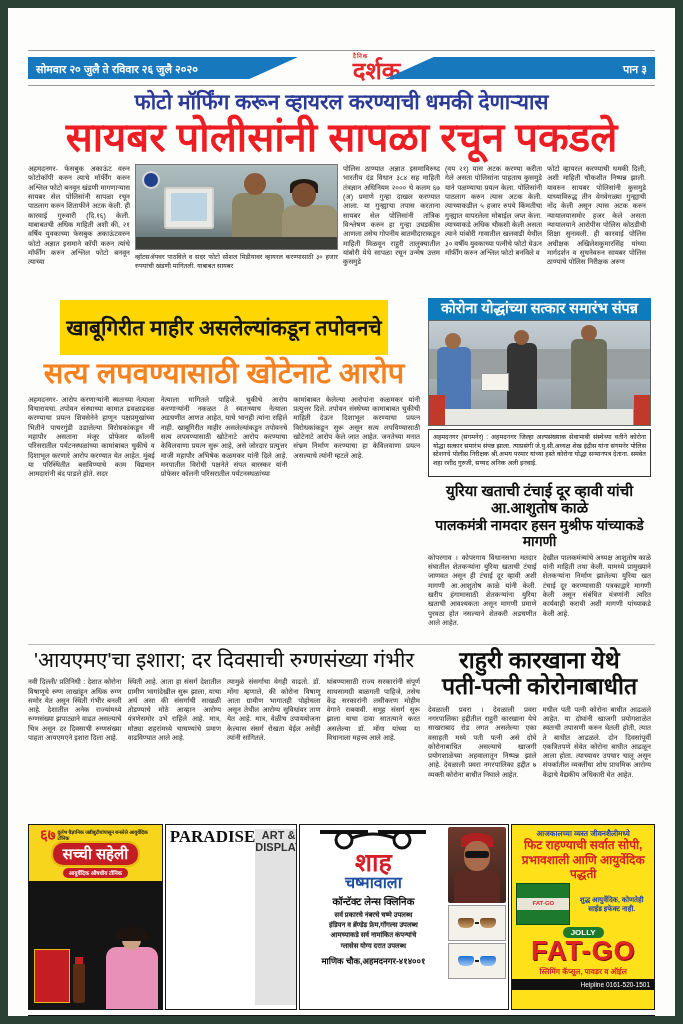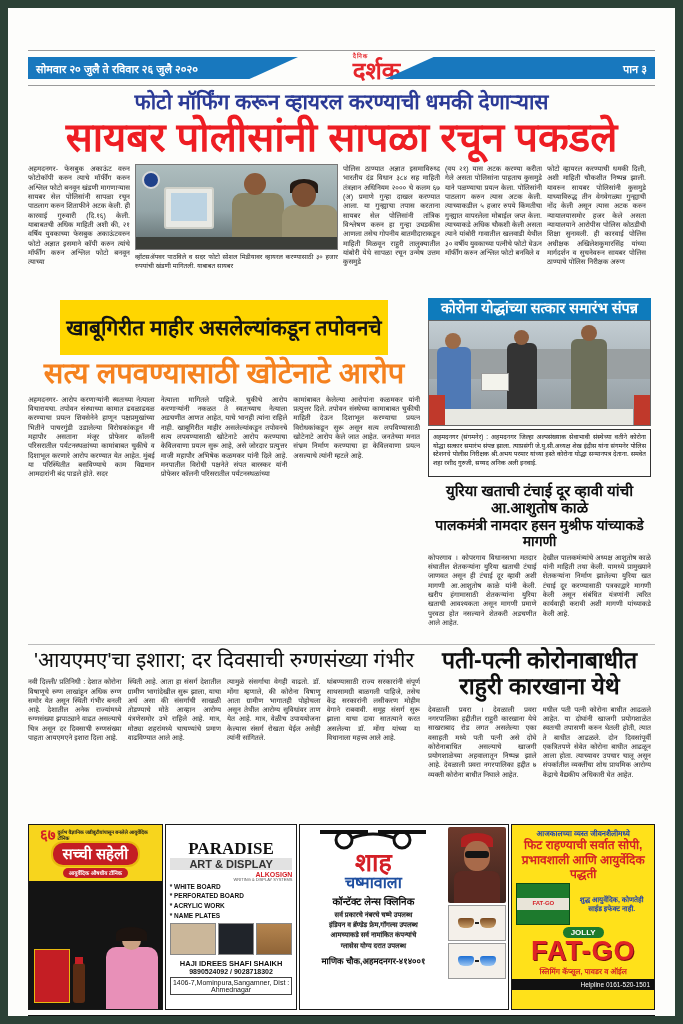--- a/index.html
+++ b/index.html
@@ -88,21 +88,21 @@
   .sah-band{margin:3px auto 0 auto;background:#c41e24;color:#fff;font-size:5.5px;font-weight:bold;
     border-radius:6px;padding:1px 6px;text-align:center;}
   .sah-black{margin-top:3px;flex:1;background:#141414;position:relative;overflow:hidden;}
   .sah-box{position:absolute;left:5px;bottom:6px;width:34px;height:52px;background:#c41e24;border:1px solid #e8b90f;}
   .sah-bottle{position:absolute;left:44px;bottom:6px;width:12px;height:40px;background:#5a2c14;border-radius:3px;}
   .sah-bottle:before{content:"";position:absolute;left:2px;top:-6px;width:8px;height:7px;background:#c41e24;}
   .sah-woman{position:absolute;right:4px;bottom:0;width:52px;height:62px;background:#e890b8;border-radius:10px 10px 0 0;}
   .sah-woman:before{content:"";position:absolute;left:16px;top:-16px;width:19px;height:19px;border-radius:50%;background:#caa183;}
   .sah-woman:after{content:"";position:absolute;left:10px;top:-20px;width:31px;height:14px;border-radius:50% 50% 0 0;background:#1d1410;}
   
-  .paradise{width:134px;background:#fff;display:flex;flex-direction:column;padding:3px 4px;justify-content:center;}
+  .paradise{width:134px;background:#fff;display:flex;flex-direction:row;padding:3px 4px;}
   .par-title{font-family:"Liberation Serif","DejaVu Serif",serif;font-weight:bold;font-size:17px;text-align:center;color:#111;line-height:1;}
   .par-sub{text-align:center;font-weight:bold;font-size:11px;color:#333;background:#e2e2e2;margin:1px 0;}
   .par-alko{text-align:right;color:#d41f26;font-weight:bold;font-size:7px;line-height:1;}
   .par-alko small{color:#555;font-size:4px;font-weight:normal;display:block;}
   .par-items{font-size:6.5px;font-weight:bold;color:#111;line-height:1.5;}
   .par-pics{display:flex;gap:2px;margin:2px 0;}
   .par-pic1{width:44px;height:30px;background:#cbb79a;border:1px solid #888;}
   .par-pic2{width:34px;height:30px;background:#20242a;border:1px solid #888;}
   .par-pic3{flex:1;height:30px;background:linear-gradient(180deg,#b5854f,#8f6437);border:1px solid #888;}
   .par-name{font-size:7.5px;font-weight:bold;text-align:center;color:#111;margin-top:2px;}
@@ -228,22 +228,22 @@
     <section class="low-left">
       <div class="imahead">'आयएमए'चा इशारा; दर दिवसाची रुग्णसंख्या गंभीर</div>
       <div class="cols4">
         <div class="bodytext">नवी दिल्ली/ प्रतिनिधी : देशात कोरोना विषाणूचे रुग्ण लाखांहून अधिक रुग्ण समोर येत असून स्थिती गंभीर बनली आहे. देशातील अनेक राज्यांमध्ये रुग्णसंख्या झपाट्याने वाढत असल्याचे चित्र असून दर दिवसाची रुग्णसंख्या पाहता आयएमएने इशारा दिला आहे.</div>
         <div class="bodytext">स्थिती आहे. आता हा संसर्ग देशातील ग्रामीण भागांदेखील सुरू झाला, याचा अर्थ असा की संसर्गाची साखळी तोडण्याचे मोठे आव्हान आरोग्य यंत्रणेसमोर उभे राहिले आहे. मात्र, मोठ्या शहरांमध्ये चाचण्यांचे प्रमाण वाढविण्यात आले आहे.</div>
         <div class="bodytext">त्यामुळे संसर्गाचा वेगही वाढतो. डॉ. मोंगा म्हणाले, की कोरोना विषाणू आता ग्रामीण भागातही पोहोचला असून तेथील आरोग्य सुविधांवर ताण येत आहे. मात्र, वेळीच उपाययोजना केल्यास संसर्ग रोखता येईल असेही त्यांनी सांगितले.</div>
         <div class="bodytext">थांबण्यासाठी राज्य सरकारांनी संपूर्ण साथसामग्री बाळगली पाहिजे, तसेच केंद्र सरकारांनी लसीकरण मोहीम वेगाने राबवावी. समूह संसर्ग सुरू झाला याचा दावा सातत्याने करत असलेल्या डॉ. मोंगा यांच्या या विधानाला महत्त्व आले आहे.</div>
       </div>
     </section>
     <section class="low-right">
+      <div class="rahhead">राहुरी कारखाना येथे</div>
       <div class="rahhead">पती-पत्नी कोरोनाबाधीत</div>
-      <div class="rahhead">राहुरी कारखाना येथे</div>
       <div class="cols2">
         <div class="bodytext">देवळाली प्रवरा । देवळाली प्रवरा नगरपालिका हद्दीतील राहुरी कारखाना येथे साखराबाद रोड लगत असलेल्या एका वसाहती मध्ये पती पत्नी असे दोघे कोरोनाबाधित असल्याचे खाजगी प्रयोगशाळेच्या अहवालातून निष्पन्न झाले आहे. देवळाली प्रवरा नगरपालिका हद्दीत ७ व्यक्ती कोरोना बाधीत निघाले आहेत.</div>
         <div class="bodytext">मधील पती पत्नी कोरोना बाधीत आढळले आहेत. या दोघांनी खाजगी प्रयोगशाळेत स्वतःची तपासणी करुन घेतली होती, त्यात ते बाधीत आढळले. दोन दिवसांपूर्वी एकत्रितपणे सेवेत कोरोना बाधीत आढळून आला होता. त्याच्यावर उपचार चालू असून संपर्कातील व्यक्तींचा शोध प्राथमिक आरोग्य केंद्राचे वैद्यकीय अधिकारी घेत आहेत.</div>
       </div>
     </section>
   </div>
 
   <div class="ads">
 
     <div class="ad saheli">

